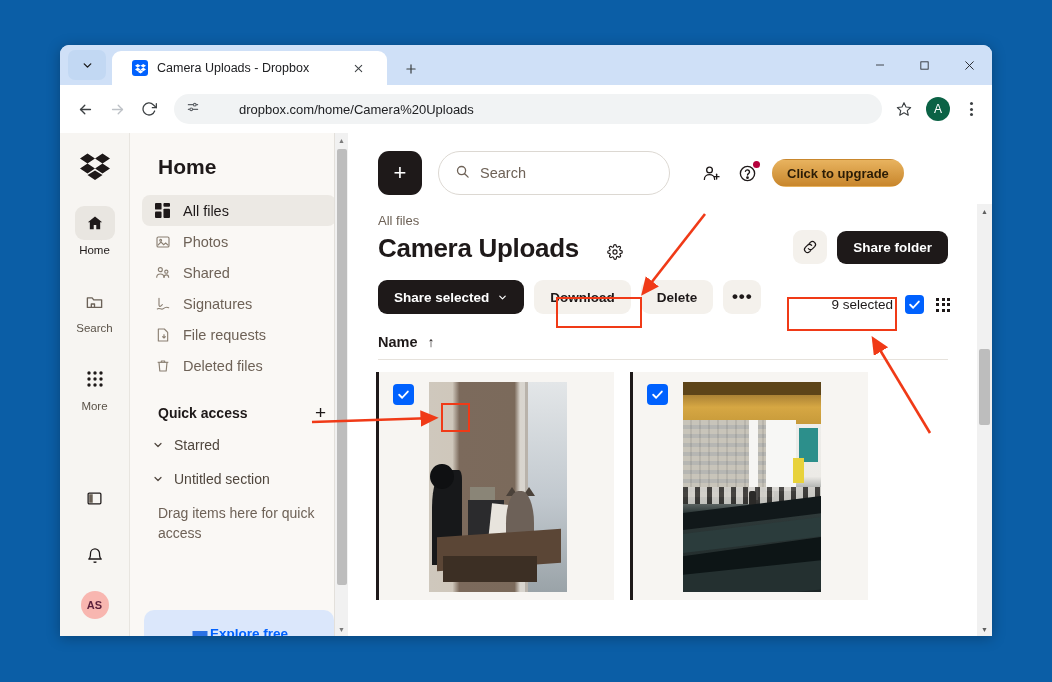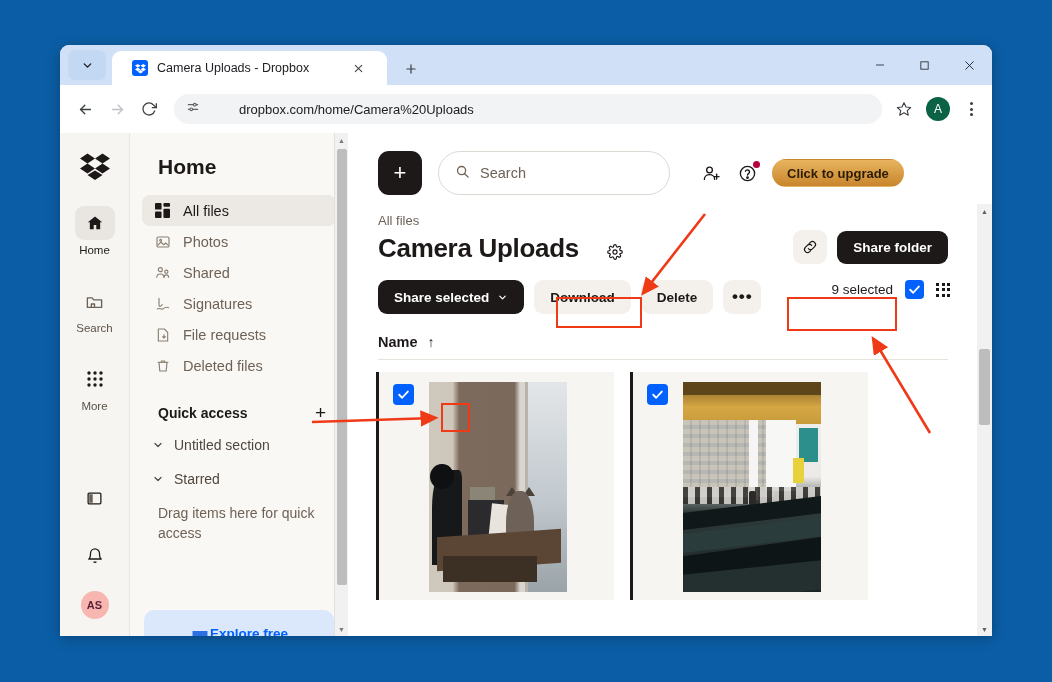--- a/index.html
+++ b/index.html
@@ -182,21 +182,21 @@
   .link-btn {
     width: 34px; height: 34px; border-radius: 9px; background: #f4f1ec;
     display: flex; align-items: center; justify-content: center; color: #1e1919;
   }
   #share-folder {
     height: 33px; padding: 0 16px; border-radius: 9px; background: #1e1919;
     color: #fff; font-size: 13.5px; font-weight: bold;
     display: flex; align-items: center;
   }
 
-  #actionbar { display: flex; align-items: flex-start; gap: 10px; padding: 16px 0 0 30px; }
+  #actionbar { display: flex; align-items: flex-end; gap: 10px; padding: 16px 0 0 30px; }
   .btn-dark {
     height: 34px; padding: 0 16px; border-radius: 9px; background: #1e1919;
     color: #fff; font-size: 13.5px; font-weight: bold;
     display: flex; align-items: center; gap: 8px;
   }
   .btn-soft {
     height: 34px; padding: 0 16px; border-radius: 9px; background: #f4f1ec;
     color: #1e1919; font-size: 13.5px; font-weight: bold;
     display: flex; align-items: center; justify-content: center;
   }
@@ -504,28 +504,28 @@
 
         <div class="sb-section">
           <span class="sb-section-t">Quick access</span>
           <span class="sb-plus">+</span>
         </div>
 
         <div class="sb-group">
           <svg width="12" height="12" viewBox="0 0 24 24" fill="none" stroke="#4f463d" stroke-width="2.4" stroke-linecap="round" stroke-linejoin="round">
               <polyline points="6 9 12 15 18 9"></polyline>
             </svg>
-          <span>Untitled section</span>
+          <span>Starred</span>
         </div>
 
         <div class="sb-group">
           <svg width="12" height="12" viewBox="0 0 24 24" fill="none" stroke="#4f463d" stroke-width="2.4" stroke-linecap="round" stroke-linejoin="round">
               <polyline points="6 9 12 15 18 9"></polyline>
             </svg>
-          <span>Starred</span>
+          <span>Untitled section</span>
         </div>
 
         <div class="sb-hint">Drag items here for quick access</div>
 
         <div id="explore">
           <span>
             <svg width="20" height="20" viewBox="0 0 24 24" fill="#1764e0">
                 <path d="M3 20h18v-8H3z" opacity=".9"></path>
               </svg>
           </span>

